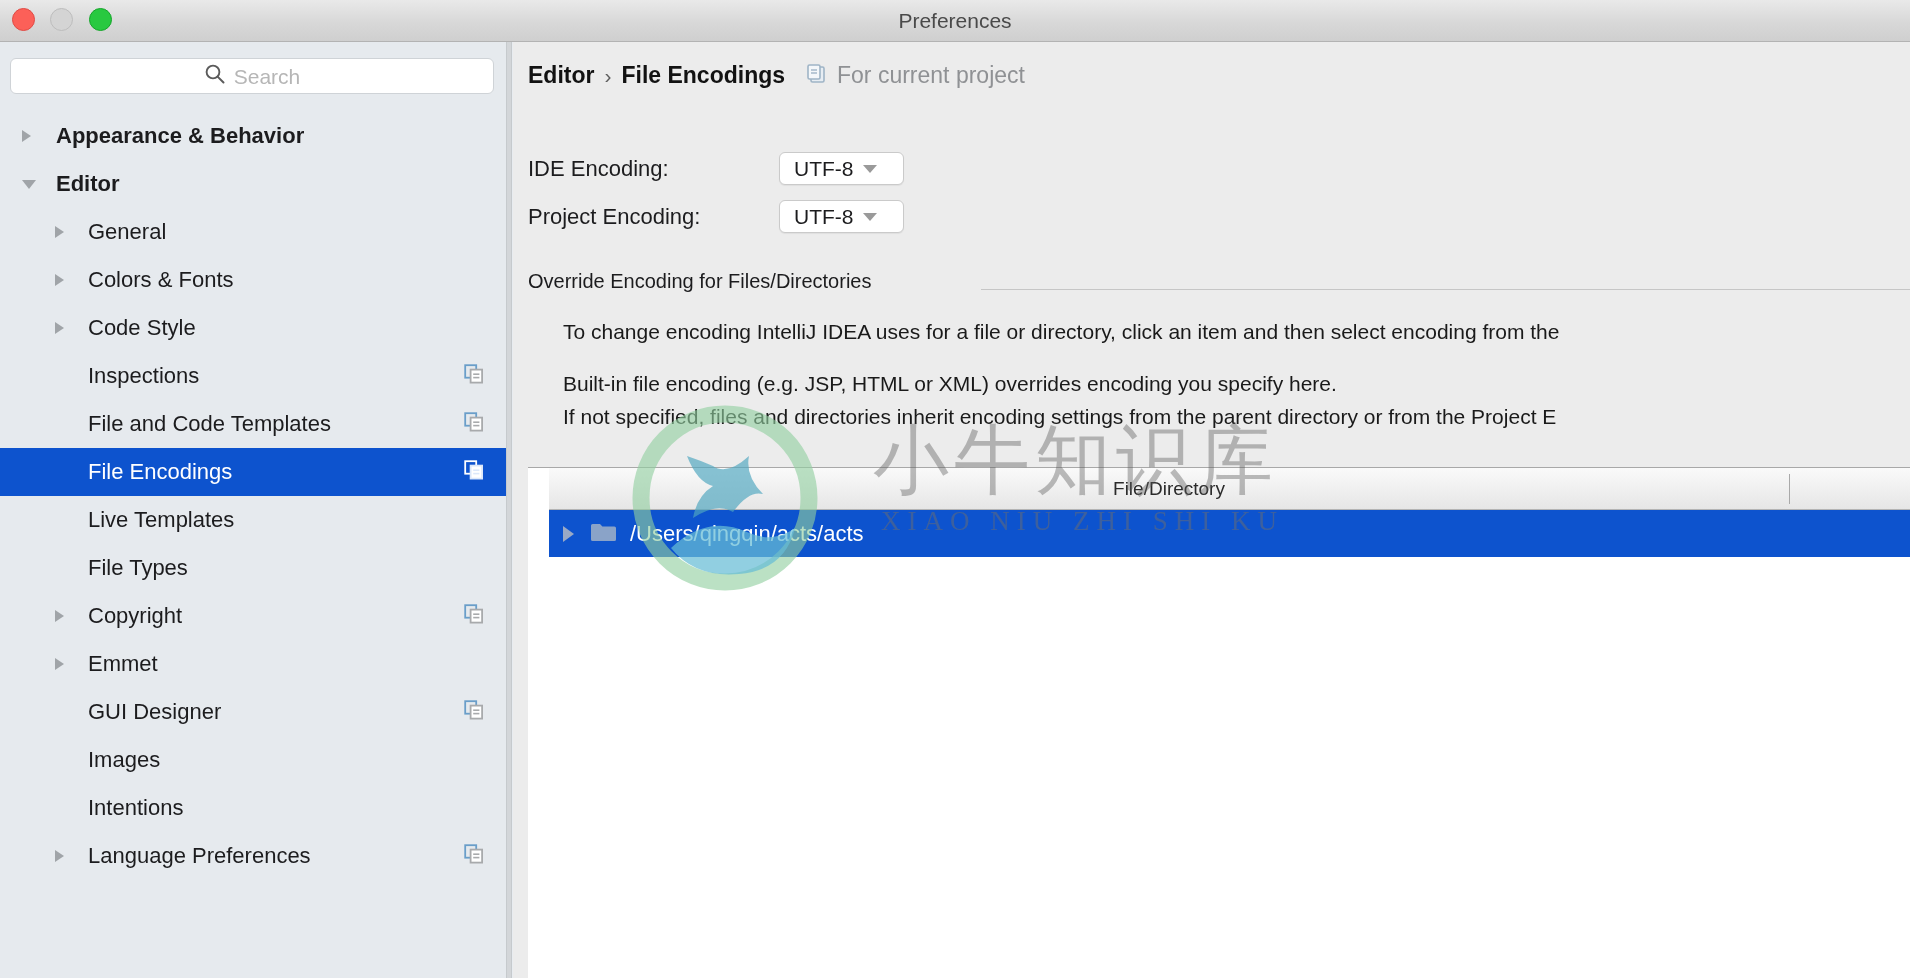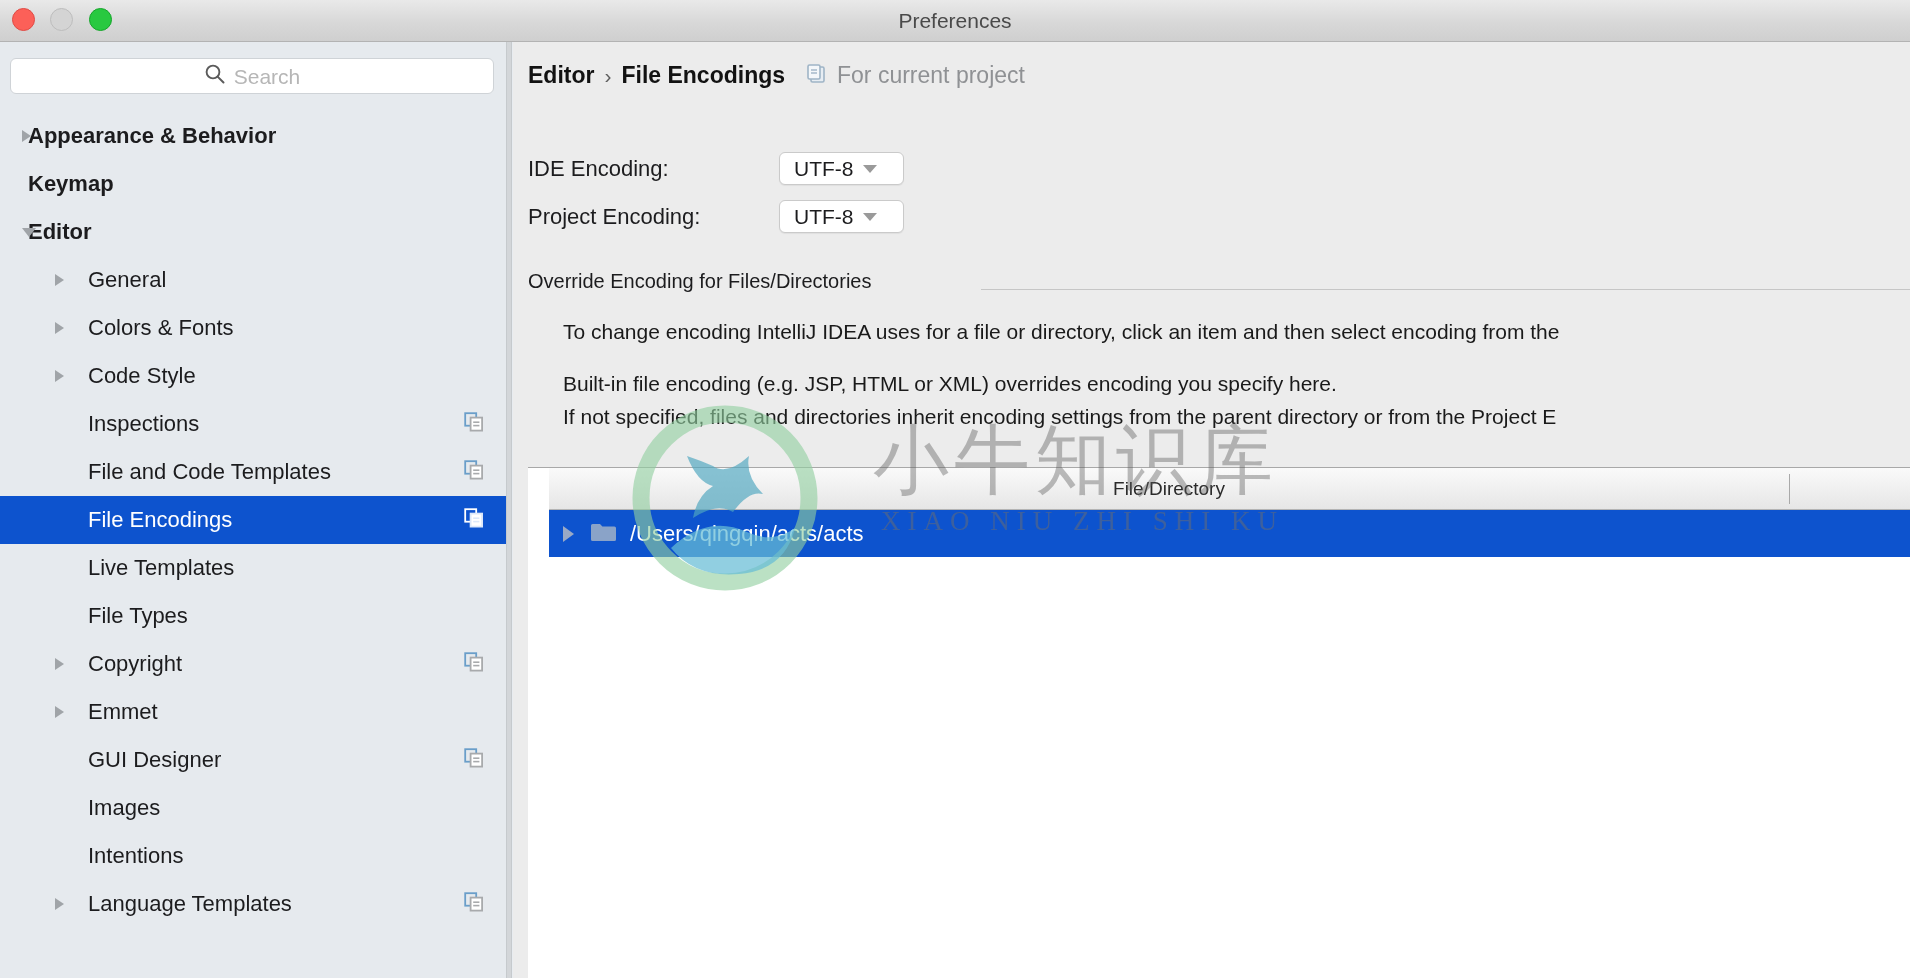--- a/index.html
+++ b/index.html
@@ -113,21 +113,21 @@
     font-family: "Liberation Sans", sans-serif;
     white-space: nowrap;
   }
   .tree-item.bold .label { font-weight: bold; }
   .tree-item.selected { background: #0d53ce; }
   .tree-item.selected .label { color: #ffffff; }
   .copy-icon { position: absolute; right: 22px; top: 50%; transform: translateY(-50%); }
 
   
   .d0 .arrow { left: 22px; }
-  .d0 .label { margin-left: 28px; }
+  .d0 .label { margin-left: 56px; }
   .d1 .arrow { left: 55px; }
   .d1 .label { margin-left: 88px; }
 
   
   #main {
     position: absolute;
     left: 513px; top: 42px;
     width: 1397px; height: 936px;
     background: #ececec;
     overflow: hidden;
@@ -323,23 +323,20 @@
       </div>
     </div>
   </div>
 
   <div id="tree">
       <div class="tree-item d0 bold">
         <span class="arrow"></span>
         <span class="label">Appearance &amp; Behavior</span>
       </div>
       <div class="tree-item d0 bold">
-        <span class="label">Keymap</span>
-      </div>
-      <div class="tree-item d0 bold">
         <span class="arrow open"></span>
         <span class="label">Editor</span>
       </div>
       <div class="tree-item d1">
         <span class="arrow"></span>
         <span class="label">General</span>
       </div>
       <div class="tree-item d1">
         <span class="arrow"></span>
         <span class="label">Colors &amp; Fonts</span>
@@ -405,21 +402,21 @@
           </svg></span>
       </div>
       <div class="tree-item d1">
         <span class="label">Images</span>
       </div>
       <div class="tree-item d1">
         <span class="label">Intentions</span>
       </div>
       <div class="tree-item d1">
         <span class="arrow"></span>
-        <span class="label">Language Templates</span>
+        <span class="label">Language Preferences</span>
         <span class="copy-icon"><svg width="20" height="20" viewBox="0 0 20 20">
             <rect x="1.2" y="1.2" width="11" height="12.5" fill="none" stroke="#6a9ec9" stroke-width="1.8"></rect>
             <rect x="6.6" y="5.6" width="11.5" height="13" fill="#ffffff" stroke="#a8aaac" stroke-width="1.8"></rect>
             <line x1="9.2" y1="10.2" x2="15.4" y2="10.2" stroke="#a8aaac" stroke-width="1.6"></line>
             <line x1="9.2" y1="13.6" x2="15.4" y2="13.6" stroke="#a8aaac" stroke-width="1.6"></line>
           </svg></span>
       </div>
     </div>
 </div>
 <div id="sidebar-divider"></div>

